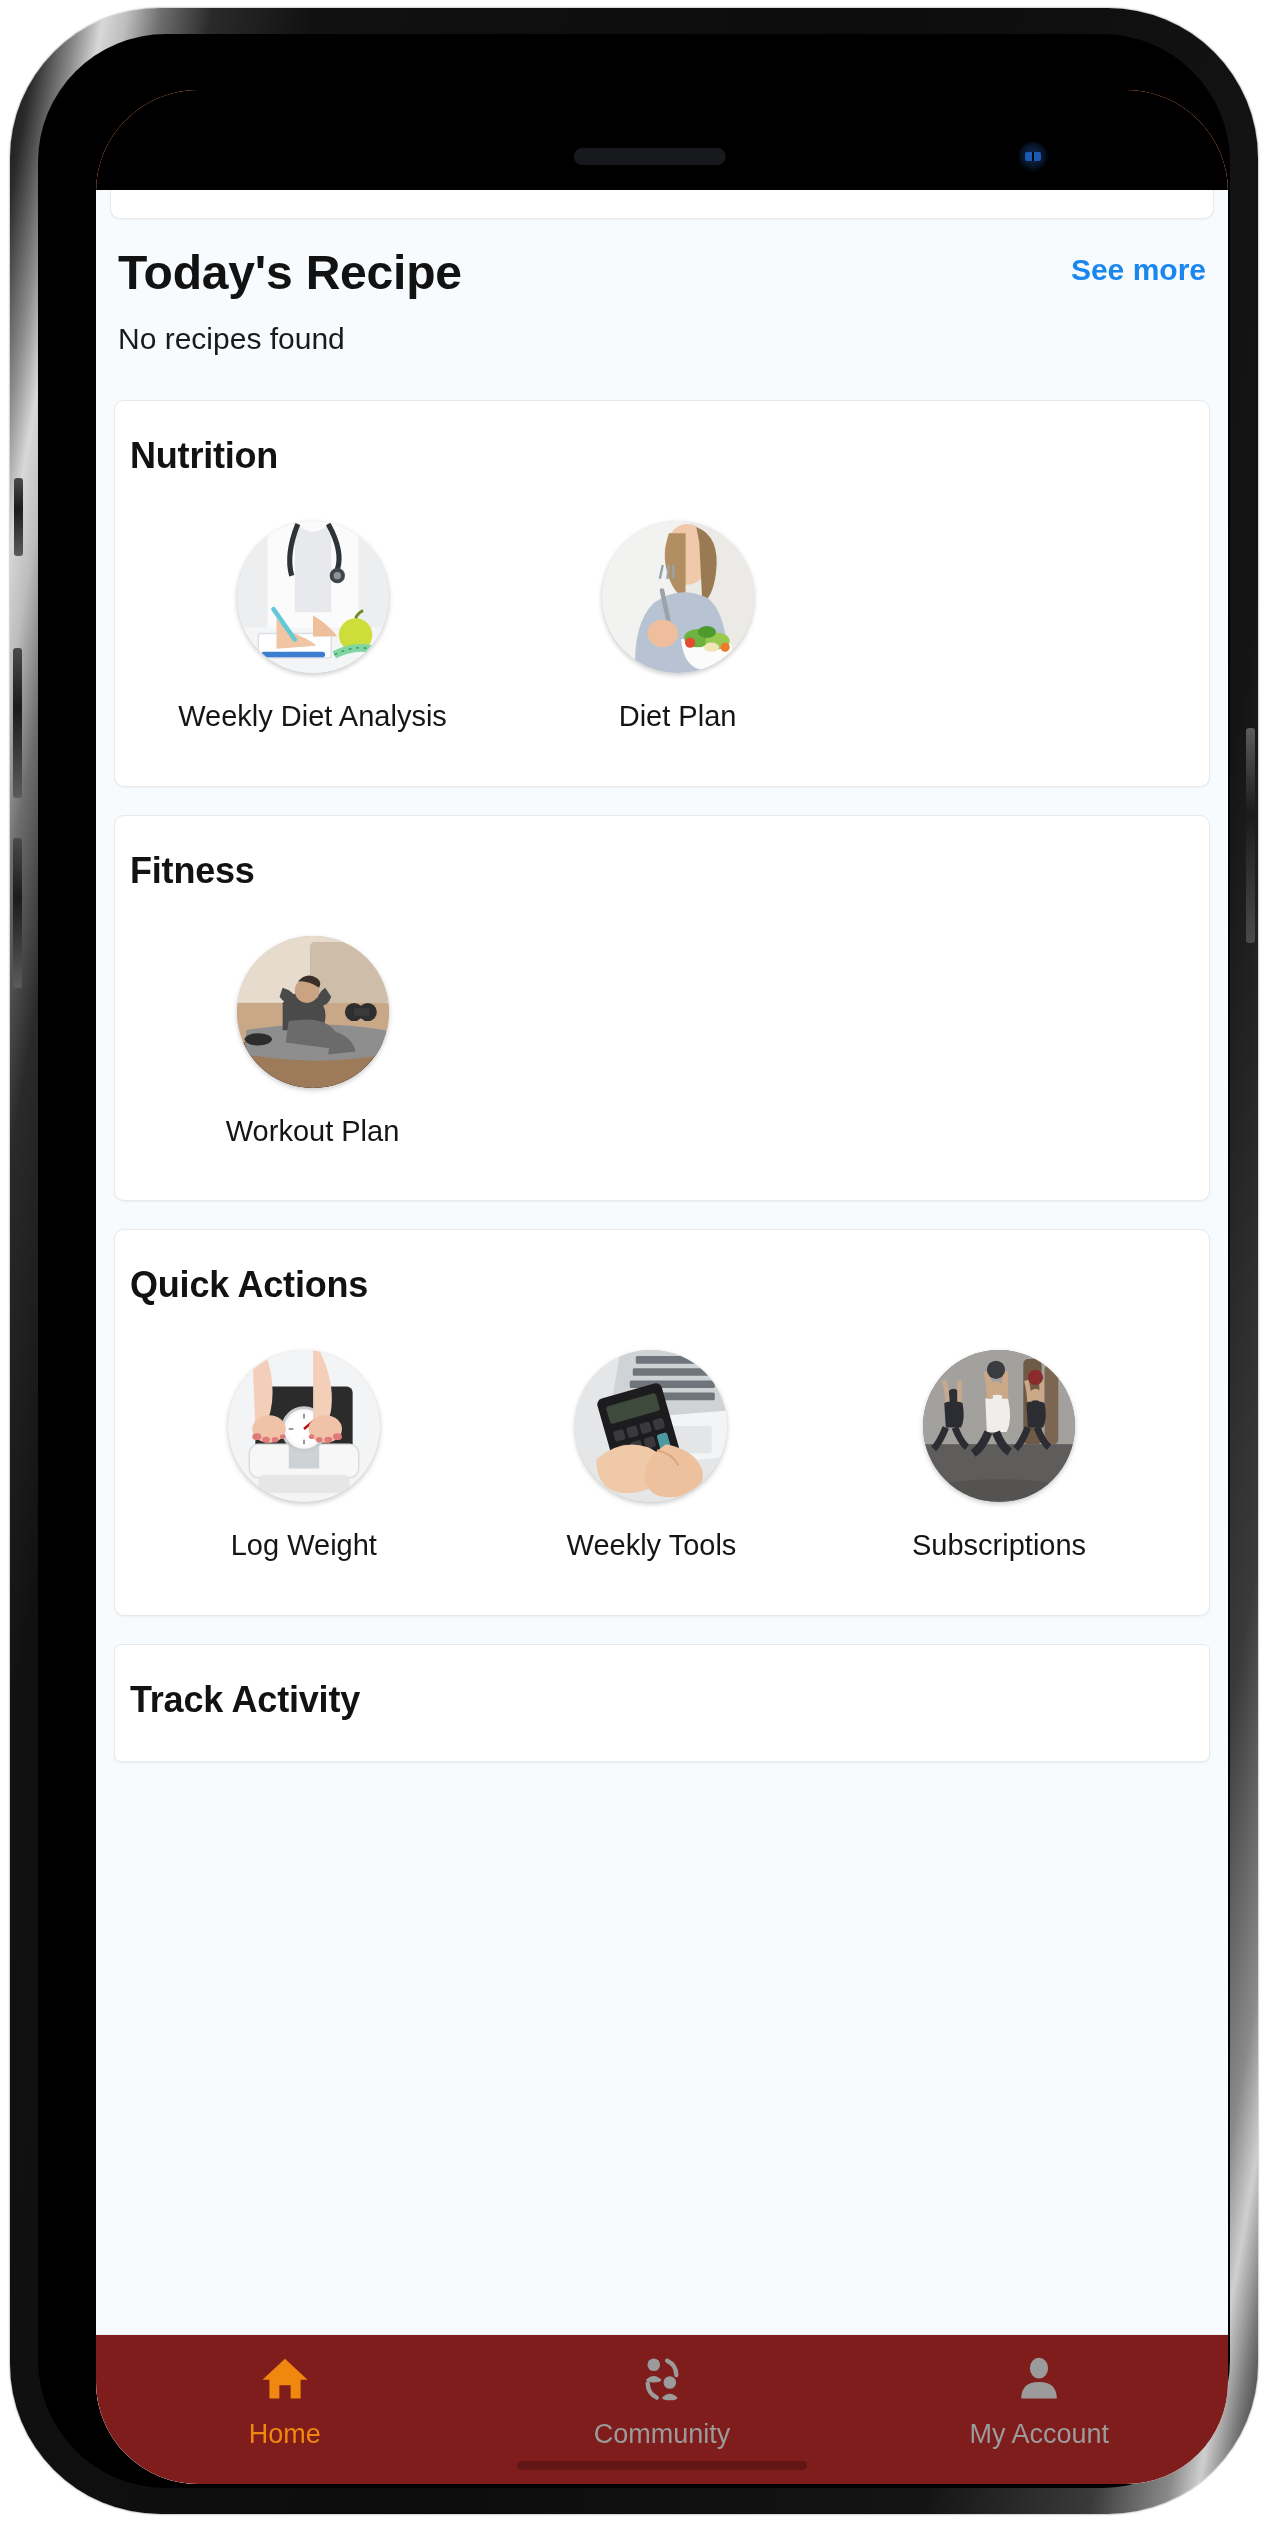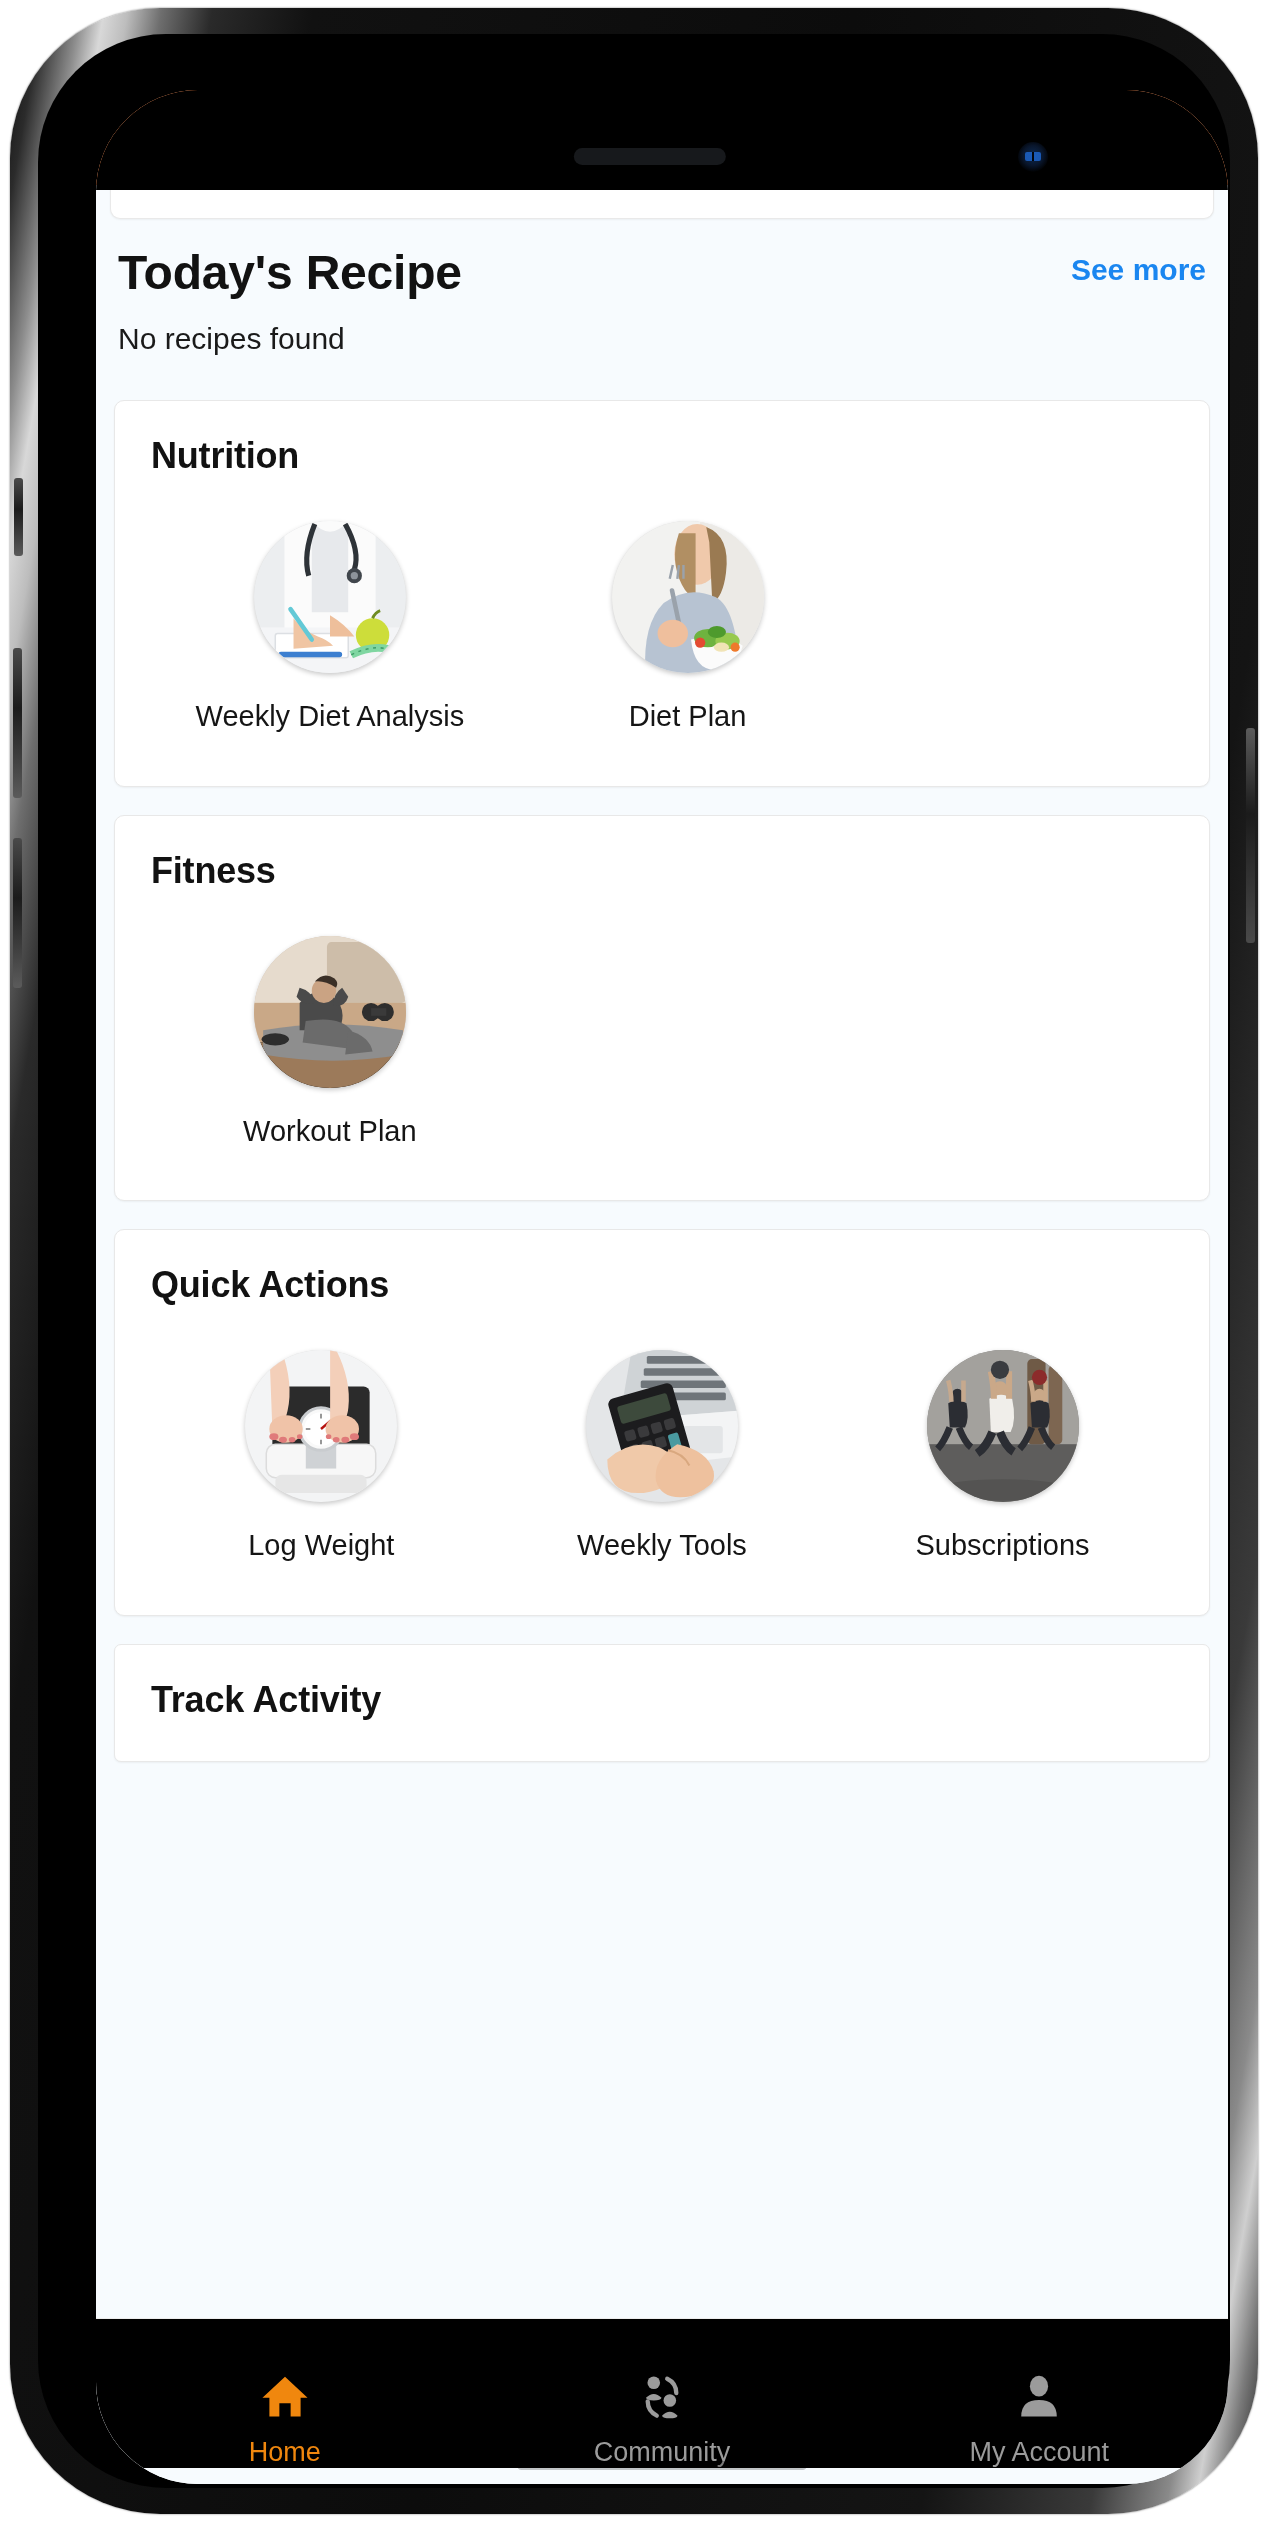--- a/index.html
+++ b/index.html
@@ -178,21 +178,21 @@
     color: #1a1a1a;
   }
 
   
   .card {
     margin: 0 18px 28px 18px;
     background: #ffffff;
     border: 1px solid #e8e8e8;
     border-radius: 10px;
     box-shadow: 0 1px 2px rgba(0,0,0,.05);
-    padding: 34px 36px 34px 36px;
+    padding: 34px 36px 34px 15px;
   }
   .card-title {
     font-size: 36px;
     font-weight: bold;
     color: #121212;
     letter-spacing: -.2px;
   }
 
   .tile-grid {
     display: flex;
@@ -232,27 +232,27 @@
     margin-bottom: 0;
     padding-bottom: 0;
     height: 118px;
     overflow: hidden;
     border-radius: 7px;
   }
 
   
   .tabbar {
     position: absolute;
-    left: 0; bottom: 16px;
+    left: 0; bottom: 0;
     width: 100%;
     height: 150px;
-    background: #000000;
+    background: #7f1d1d;
     border-top: 1px solid #ececec;
     display: flex;
-    align-items: flex-end;
+    align-items: flex-start;
     padding-top: 18px;
     z-index: 25;
   }
   .tab {
     flex: 1;
     display: flex;
     flex-direction: column;
     align-items: center;
     cursor: pointer;
   }

